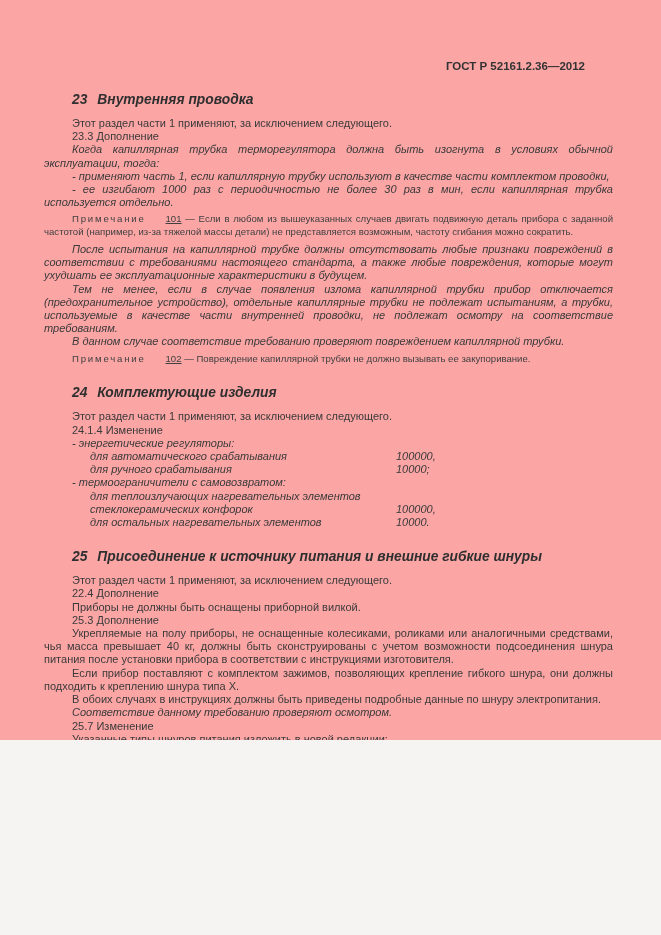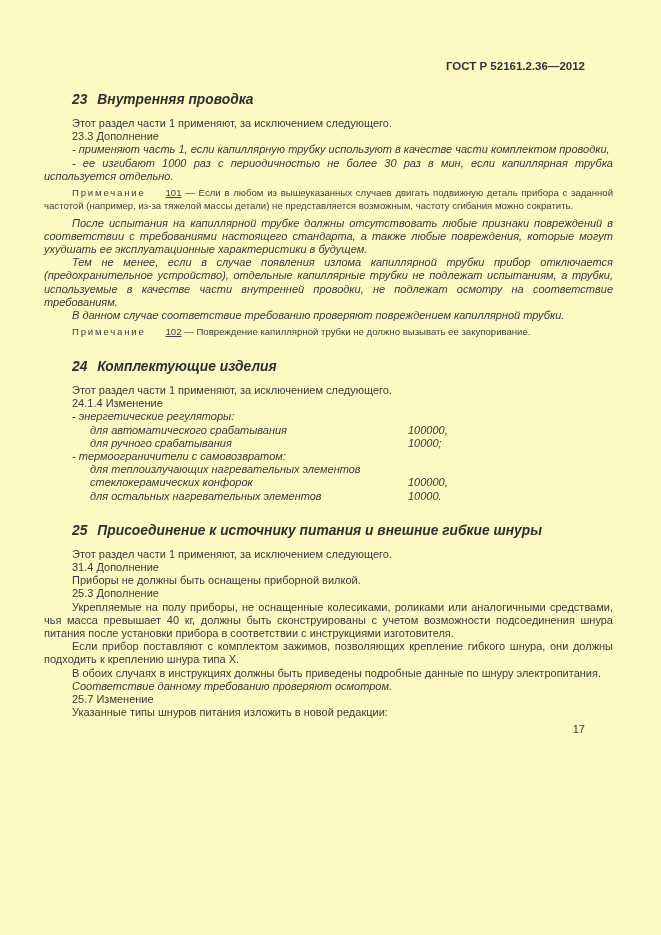--- a/index.html
+++ b/index.html
@@ -3,22 +3,22 @@
 <meta charset="utf-8">
 <style>
   html, body {
     margin: 0;
     padding: 0;
     background: #f5f4f2;
   }
   .scan {
     position: relative;
     width: 661px;
-    height: 935px;
-    background: #fef9c3;
+    height: 740px;
+    background: #fca5a5;
     font-family: "Liberation Sans", "DejaVu Sans", sans-serif;
     color: #3a3a3a;
     overflow: hidden;
     box-sizing: border-box;
   }
   .content {
     padding: 60px 48px 0 44px;
   }
   .doc-code {
     text-align: right;
@@ -56,41 +56,42 @@
   .note-word { letter-spacing: 1.8px; }
   .note-num { margin-left: 20px; text-decoration: underline; }
   .lrow {
     position: relative;
     font-size: 11px;
     line-height: 13.2px;
     font-style: italic;
   }
   .lrow .lbl { display: block; padding-left: 46px; }
   .lrow.dash .lbl { padding-left: 28px; }
-  .lrow .lval { position: absolute; left: 364px; top: 0; }
+  .lrow .lval { position: absolute; left: 352px; top: 0; }
   .page-num {
     text-align: right;
     margin: 3px 28px 0 0;
     font-size: 11px;
     line-height: 13px;
     color: #3a3a3a;
   }
 </style>
 </head>
 <body>
 
 <div class="scan">
   <div class="content">
 
     <div class="doc-code">ГОСТ Р 52161.2.36—2012</div>
 
     <h2 class="sec"><span class="sec-num">23</span><span class="sec-title">Внутренняя проводка</span></h2>
 
     <p>Этот раздел части 1 применяют, за исключением следующего.</p>
     <p>23.3 Дополнение</p>
+    <p class="it">Когда капиллярная трубка терморегулятора должна быть изогнута в условиях обычной эксплуатации, тогда:</p>
     <p class="it">- применяют часть 1, если капиллярную трубку используют в качестве части комплектом проводки,</p>
     <p class="it">- ее изгибают 1000 раз с периодичностью не более 30 раз в мин, если капиллярная трубка используется отдельно.</p>
 
     <p class="note"><span class="note-word">Примечание</span><span class="note-num">101</span> <span>— Если в любом из вышеуказанных случаев двигать подвижную деталь прибора с заданной частотой (например, из-за тяжелой массы детали) не представляется возможным, частоту сгибания можно сократить.</span></p>
 
     <p class="it">После испытания на капиллярной трубке должны отсутствовать любые признаки повреждений в соответствии с требованиями настоящего стандарта, а также любые повреждения, которые могут ухудшать ее эксплуатационные характеристики в будущем.</p>
     <p class="it">Тем не менее, если в случае появления излома капиллярной трубки прибор отключается (предохранительное устройство), отдельные капиллярные трубки не подлежат испытаниям, а трубки, используемые в качестве части внутренней проводки, не подлежат осмотру на соответствие требованиям.</p>
     <p class="it">В данном случае соответствие требованию проверяют повреждением капиллярной трубки.</p>
 
     <p class="note"><span class="note-word">Примечание</span><span class="note-num">102</span> <span>— Повреждение капиллярной трубки не должно вызывать ее закупоривание.</span></p>
@@ -127,21 +128,21 @@
         </div>
       <div class="lrow">
           <span class="lbl">для остальных нагревательных элементов</span>
           <span class="lval">10000.</span>
         </div>
     </div>
 
     <h2 class="sec"><span class="sec-num">25</span><span class="sec-title">Присоединение к источнику питания и внешние гибкие шнуры</span></h2>
 
     <p>Этот раздел части 1 применяют, за исключением следующего.</p>
-    <p>31.4 Дополнение</p>
+    <p>22.4 Дополнение</p>
     <p>Приборы не должны быть оснащены приборной вилкой.</p>
     <p>25.3 Дополнение</p>
     <p>Укрепляемые на полу приборы, не оснащенные колесиками, роликами или аналогичными средствами, чья масса превышает 40 кг, должны быть сконструированы с учетом возможности подсоединения шнура питания после установки прибора в соответствии с инструкциями изготовителя.</p>
     <p>Если прибор поставляют с комплектом зажимов, позволяющих крепление гибкого шнура, они должны подходить к креплению шнура типа X.</p>
     <p>В обоих случаях в инструкциях должны быть приведены подробные данные по шнуру электропитания.</p>
     <p class="it">Соответствие данному требованию проверяют осмотром.</p>
     <p>25.7 Изменение</p>
     <p>Указанные типы шнуров питания изложить в новой редакции:</p>
 
     <div class="page-num">17</div>

